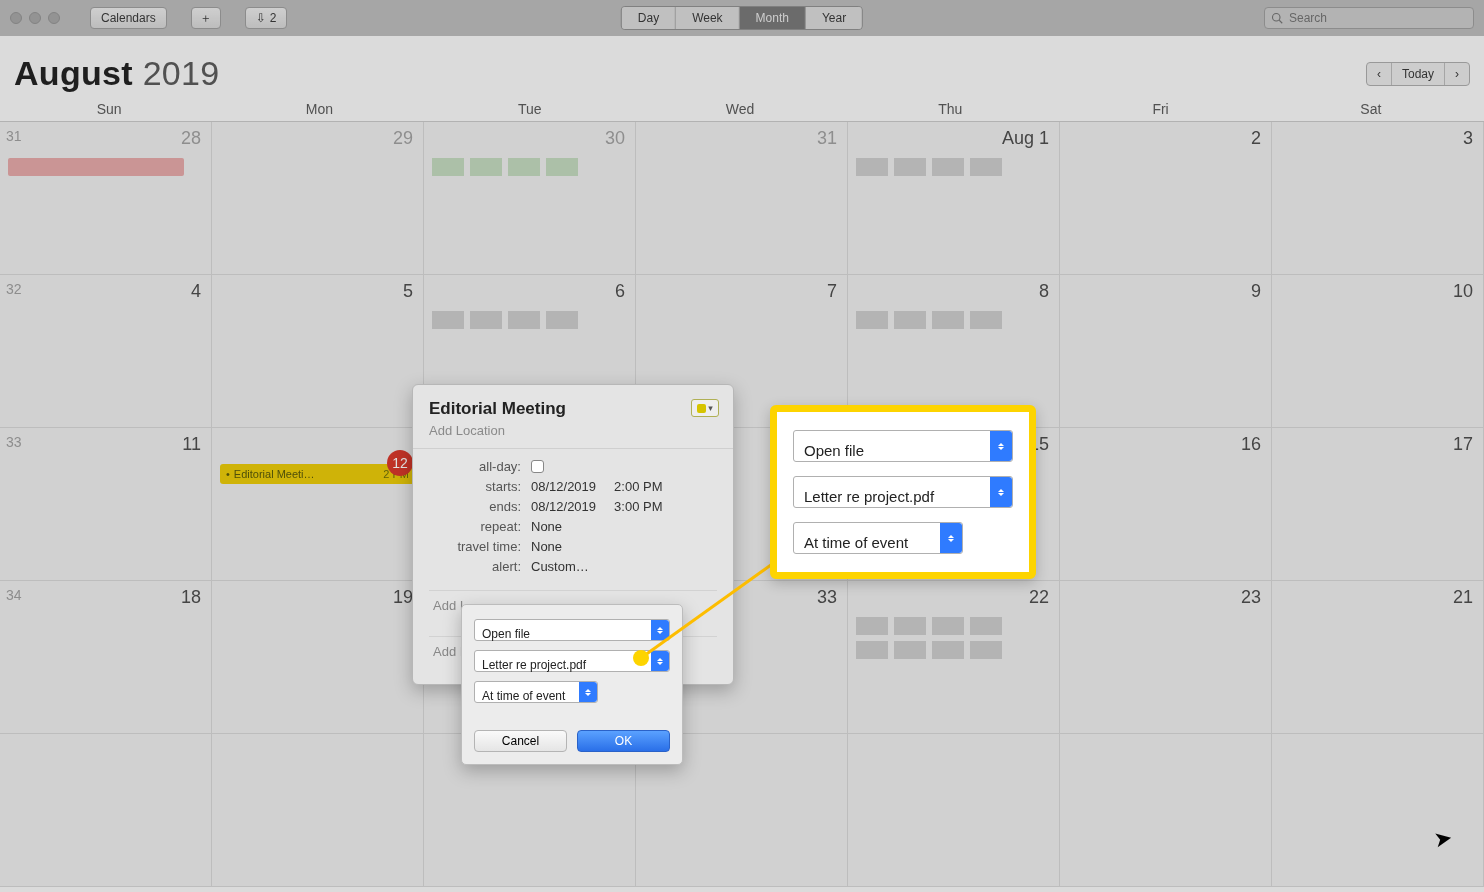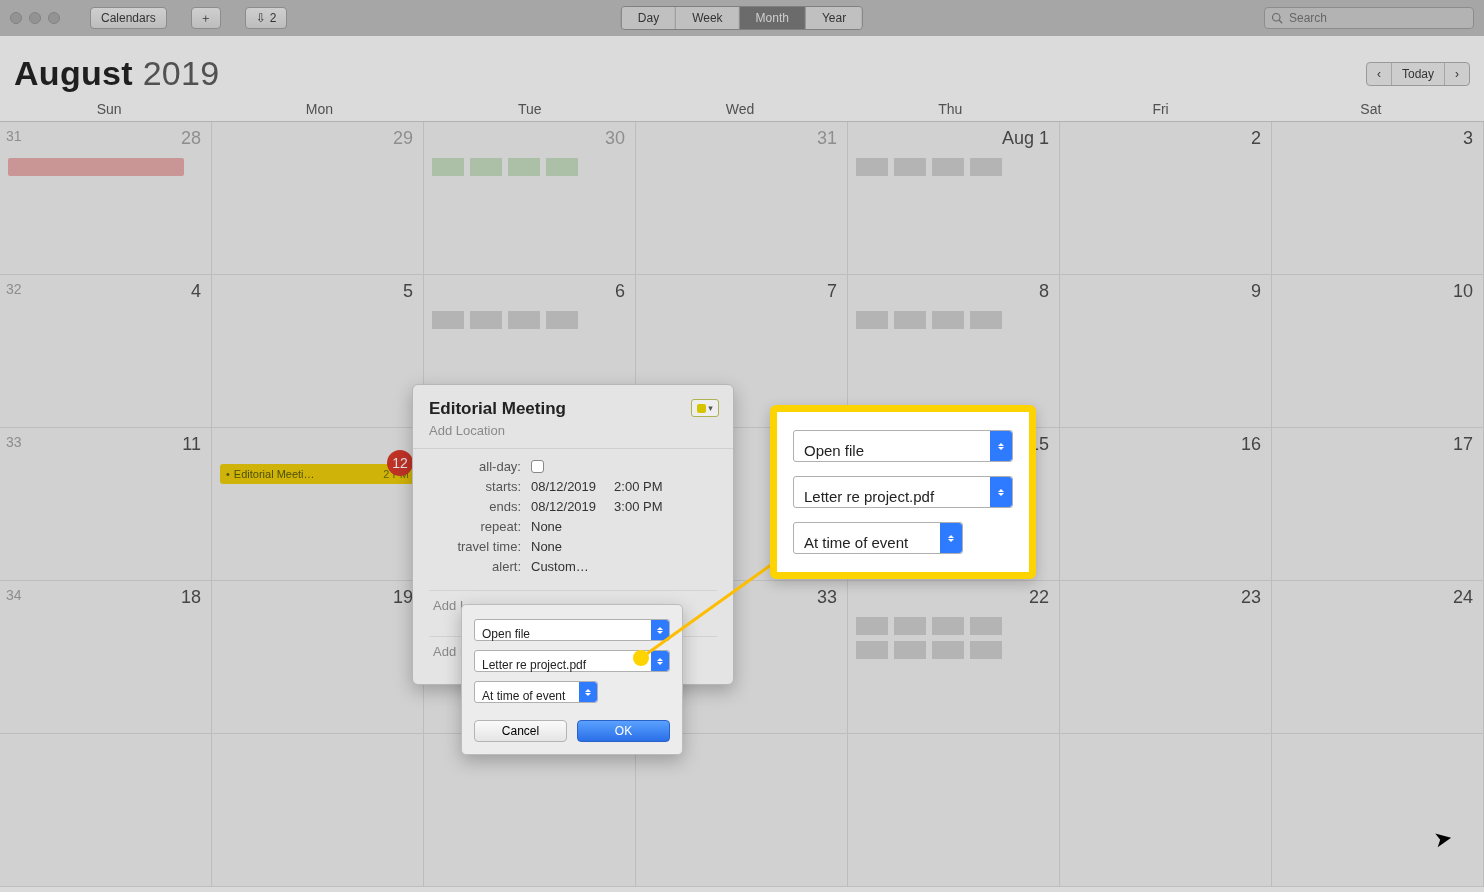--- a/index.html
+++ b/index.html
@@ -64,21 +64,21 @@
 .addline { margin-top: 16px; height: 30px; border-top: 1px solid #d2d2d2; display: flex; align-items: center; padding-left: 4px; color: #888; font-size: 13px; }
 
 
 .alertbox { position: absolute; left: 461px; top: 604px; width: 222px; background: #ececec; border: 1px solid #bcbcbc; border-radius: 5px; box-shadow: 0 6px 18px rgba(0,0,0,.25); padding: 14px 12px 12px 12px; display: flex; flex-direction: column; gap: 9px; }
 .sel { position: relative; height: 22px; border: 1px solid #b0b0b0; border-radius: 3px; background: #fff; font-size: 12px; display: flex; align-items: center; padding: 8px 22px 0 7px; color: #222; }
 .sel.fit { width: max-content; min-width: 124px; padding-right: 26px; }
 .sel .cap { position: absolute; right: 0; top: 0; width: 18px; height: 100%; background: #2f7bff; border-radius: 0 3px 3px 0; display: flex; flex-direction: column; align-items: center; justify-content: center; }
 .sel .cap::before, .sel .cap::after { content: ""; width: 0; height: 0; border-left: 3px solid transparent; border-right: 3px solid transparent; }
 .sel .cap::before { border-bottom: 3px solid #fff; margin-bottom: 1px; }
 .sel .cap::after { border-top: 3px solid #fff; }
-.btnrow { display: flex; gap: 10px; margin-top: 8px; }
+.btnrow { display: flex; gap: 10px; margin-top: 18px; }
 .btn { flex: 1; height: 22px; border-radius: 4px; font-size: 12px; display: flex; align-items: center; justify-content: center; border: 1px solid #b4b4b4; background: linear-gradient(#fafafa,#e5e5e5); }
 .btn.primary { background: linear-gradient(#5aa1ff,#2a6fe8); border-color: #2a62c8; color: #fff; }
 
 
 .callout { position: absolute; left: 770px; top: 405px; width: 266px; padding: 18px 16px; background: #fff; border: 7px solid #fdd400; border-radius: 6px; display: flex; flex-direction: column; gap: 14px; box-shadow: 0 4px 14px rgba(0,0,0,.2); }
 .callout .sel { height: 32px; font-size: 15px; padding-left: 10px; }
 .callout .sel.fit { min-width: 170px; }
 .callout .sel .cap { width: 22px; }
 
 
@@ -291,21 +291,21 @@
         <span></span>
         <span></span>
         <span></span>
         <span></span>
       </div>
   </div>
   <div class="cell">
       <span class="dn">23</span>
     </div>
   <div class="cell">
-      <span class="dn">24</span>
+      <span class="dn">21</span>
     </div>
 
   <div class="cell"></div>
   <div class="cell"></div>
   <div class="cell"></div>
   <div class="cell"></div>
   <div class="cell"></div>
   <div class="cell"></div>
   <div class="cell"></div>
 </div>

